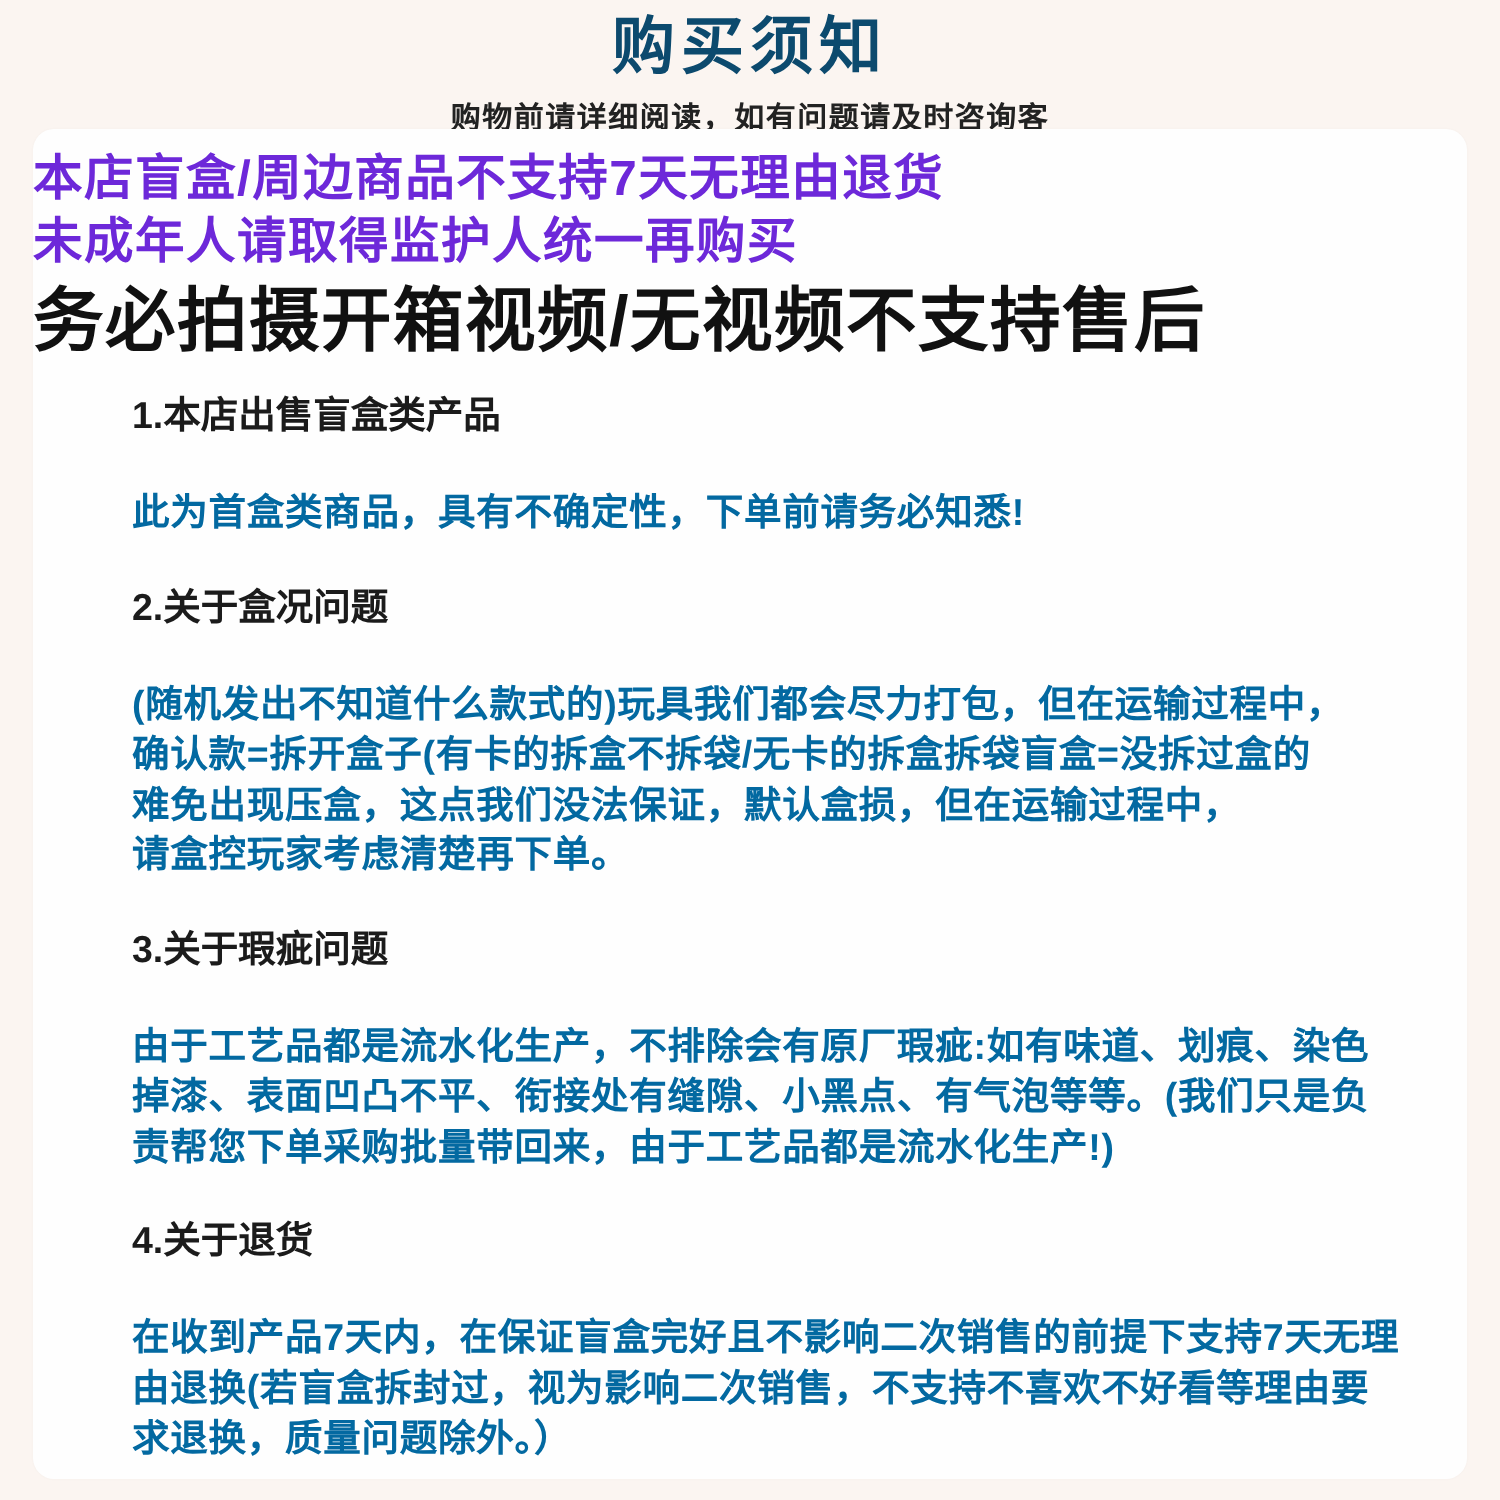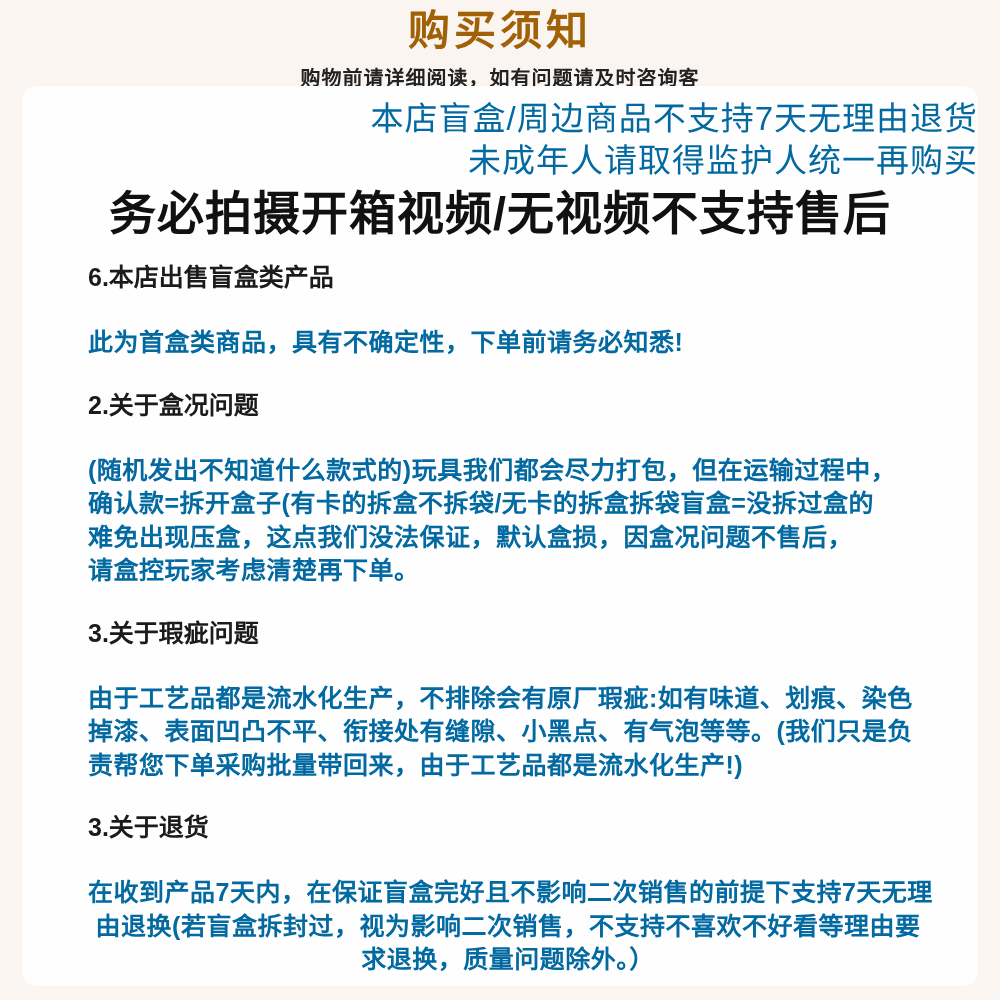--- a/index.html
+++ b/index.html
@@ -15,21 +15,21 @@
   }
   .header {
     text-align: center;
     padding-top: 6px;
   }
   .page-title {
     margin: 0;
     font-size: 42px;
     font-weight: 900;
     letter-spacing: 4px;
-    color: #a16207;
+    color: #0c4a6e;
     line-height: 50px;
   }
   .page-subtitle {
     margin-top: 6px;
     font-size: 20px;
     font-weight: bold;
     letter-spacing: 1px;
     color: #222;
     font-family: Liberation Serif, serif;
   }
@@ -39,29 +39,29 @@
     right: 22px;
     top: 86px;
     bottom: 14px;
     background: #fefefe;
     border-radius: 14px;
     box-shadow: 0 0 2px rgba(0,0,0,0.03);
     padding-top: 12px;
     box-sizing: border-box;
   }
   .center-line {
-    text-align: right;
+    text-align: left;
     font-size: 33px;
-    font-weight: 400;
+    font-weight: 700;
     line-height: 42px;
     letter-spacing: 1px;
-    color: #0369a1;
+    color: #6d28d9;
   }
   .highlight-line {
-    text-align: center;
+    text-align: left;
     font-size: 47px;
     font-weight: 900;
     line-height: 56px;
     letter-spacing: 1px;
     color: #111;
     margin-top: 4px;
   }
   .sections {
     margin: 20px 50px 0 66px;
   }
@@ -76,65 +76,65 @@
     margin: 0 0 30px 0;
   }
   .para-line {
     font-size: 25px;
     font-weight: bold;
     line-height: 33.5px;
     letter-spacing: 0.5px;
     color: #0369a1;
     white-space: nowrap;
   }
-  .section:last-child .section-paragraph { margin-bottom: 0; text-align: center; }
+  .section:last-child .section-paragraph { margin-bottom: 0; }
 </style>
 </head>
 <body>
 
 <div class="header">
   <h1 class="page-title">购买须知</h1>
   <div class="page-subtitle">购物前请详细阅读，如有问题请及时咨询客</div>
 </div>
 
 <div class="card">
   <div class="center-line">本店盲盒/周边商品不支持7天无理由退货</div>
   <div class="center-line">未成年人请取得监护人统一再购买</div>
   <div class="highlight-line">务必拍摄开箱视频/无视频不支持售后</div>
 
   <div class="sections">
 
     <div class="section">
-      <div class="section-heading">6.本店出售盲盒类产品</div>
+      <div class="section-heading">1.本店出售盲盒类产品</div>
       <div class="section-paragraph">
         <div class="para-line">此为首盒类商品，具有不确定性，下单前请务必知悉!</div>
       </div>
     </div>
 
     <div class="section">
       <div class="section-heading">2.关于盒况问题</div>
       <div class="section-paragraph">
         <div class="para-line">(随机发出不知道什么款式的)玩具我们都会尽力打包，但在运输过程中，</div>
         <div class="para-line">确认款=拆开盒子(有卡的拆盒不拆袋/无卡的拆盒拆袋盲盒=没拆过盒的</div>
-        <div class="para-line">难免出现压盒，这点我们没法保证，默认盒损，因盒况问题不售后，</div>
+        <div class="para-line">难免出现压盒，这点我们没法保证，默认盒损，但在运输过程中，</div>
         <div class="para-line">请盒控玩家考虑清楚再下单。</div>
       </div>
     </div>
 
     <div class="section">
       <div class="section-heading">3.关于瑕疵问题</div>
       <div class="section-paragraph">
         <div class="para-line">由于工艺品都是流水化生产，不排除会有原厂瑕疵:如有味道、划痕、染色</div>
         <div class="para-line">掉漆、表面凹凸不平、衔接处有缝隙、小黑点、有气泡等等。(我们只是负</div>
         <div class="para-line">责帮您下单采购批量带回来，由于工艺品都是流水化生产!)</div>
       </div>
     </div>
 
     <div class="section">
-      <div class="section-heading">3.关于退货</div>
+      <div class="section-heading">4.关于退货</div>
       <div class="section-paragraph">
         <div class="para-line">在收到产品7天内，在保证盲盒完好且不影响二次销售的前提下支持7天无理</div>
         <div class="para-line">由退换(若盲盒拆封过，视为影响二次销售，不支持不喜欢不好看等理由要</div>
         <div class="para-line">求退换，质量问题除外。）</div>
       </div>
     </div>
 
   </div>
 </div>
 

